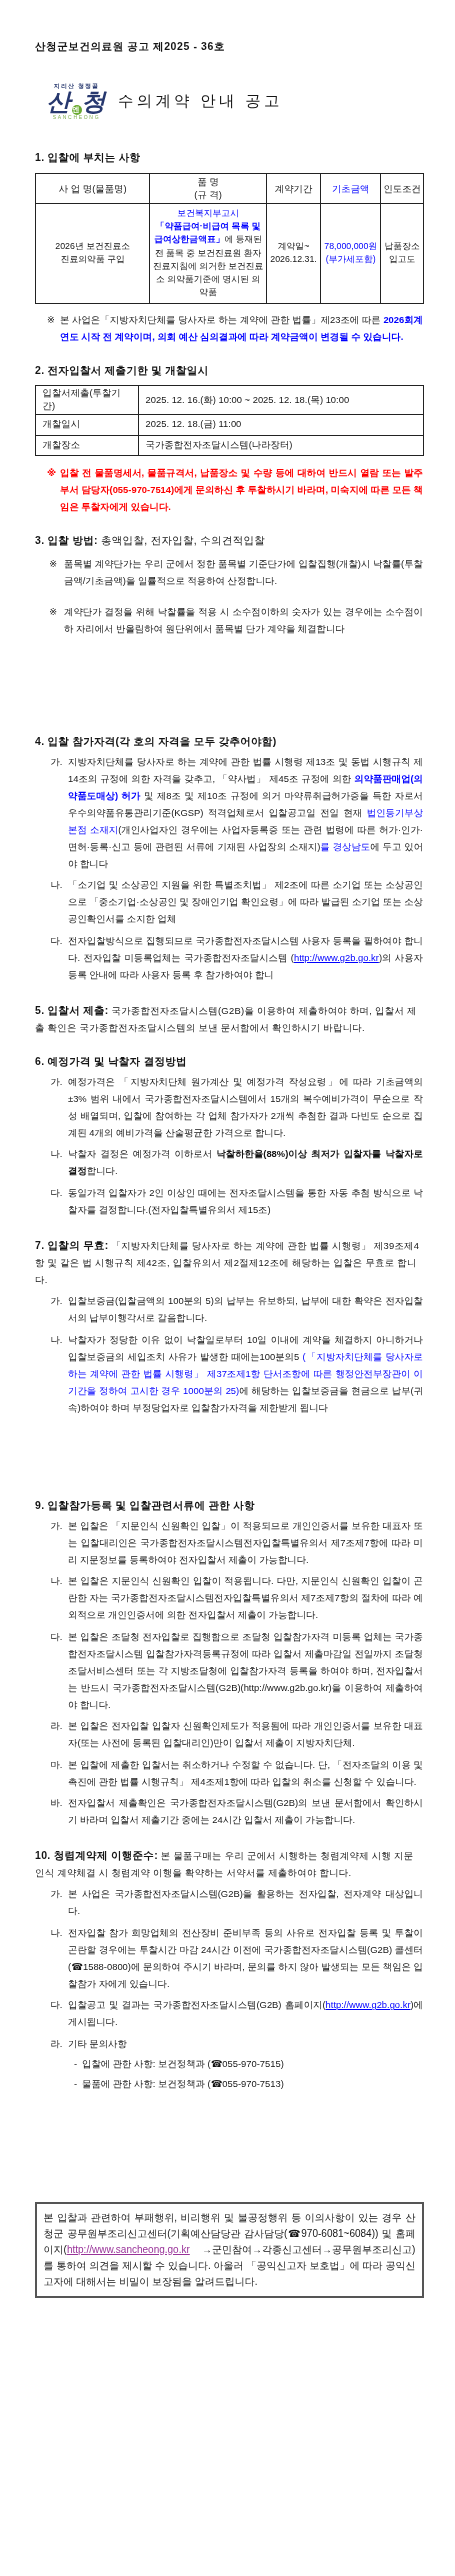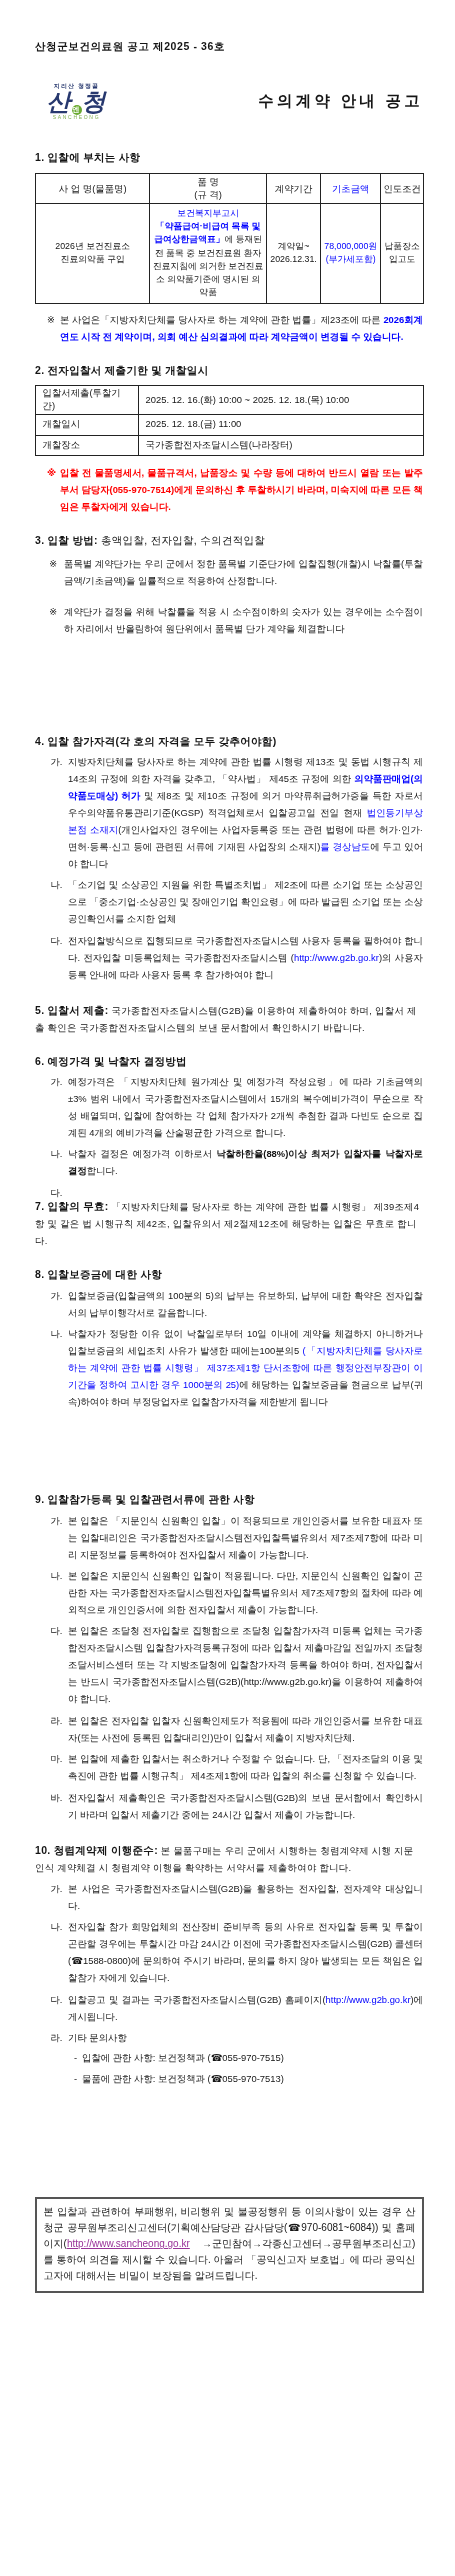--- a/index.html
+++ b/index.html
@@ -17,39 +17,39 @@
   .notice-no{ margin-top:40px; font-size:10.5px; font-weight:bold; letter-spacing:0.6px; }
   .header-row{ display:flex; align-items:center; margin-top:20px; height:55px; }
   .logo{ width:83px; text-align:center; line-height:1.1; flex:0 0 83px; }
   .logo-tagline{ font-size:6px; color:#27386e; font-weight:bold; letter-spacing:1.1px; }
   .logo-cal{ font-size:24px; font-weight:bold; color:#27386e; font-style:italic;
              font-family:"DejaVu Serif","Liberation Serif",serif; letter-spacing:1.1px; line-height:1.05; }
   .logo-badge{ display:inline-block; font-size:7.2px; color:#fff; background:#6aaa30;
                border-radius:50%; width:10px; height:10px; line-height:10px; font-style:normal;
                vertical-align:-1.1px; font-family:"Liberation Sans",sans-serif; }
   .logo-eng{ font-size:5px; color:#7fae4e; letter-spacing:1.7px; }
-  .doc-title{ flex:1; text-align:right; font-size:15.4px; font-weight:bold; letter-spacing:3.3px; }
+  .doc-title{ flex:1; text-align:left; font-size:15.4px; font-weight:normal; letter-spacing:3.3px; }
 
   
   .sec{ font-size:10.5px; font-weight:bold; letter-spacing:0.3px; }
   .sec .normal{ font-weight:normal; }
   .item{ position:relative; padding-left:33px; font-size:9.4px; line-height:17px;
          text-align:justify; margin-top:4.4px; }
   .item .lbl{ position:absolute; left:15.4px; top:0; }
   .note{ position:relative; padding-left:29px; font-size:9.4px; line-height:17px;
          text-align:justify; margin-top:7.7px; }
   .note .lbl{ position:absolute; left:14.3px; top:0; }
   .subitem{ position:relative; padding-left:47px; font-size:9.4px; line-height:17px; margin-top:3.3px; }
   .subitem .lbl{ position:absolute; left:39px; top:0; }
 
   .blue{ color:#0000ff; }
   .bluebold{ color:#0000ff; font-weight:bold; }
   .red{ color:#ff0000; font-weight:bold; }
   .bold{ font-weight:bold; }
-  a.lnk, .lnk{ color:#0000ff; cursor:pointer; }
+  a.lnk, .lnk{ color:#0000ff; text-decoration:underline; cursor:pointer; }
   .lnk-purple{ color:#993399; text-decoration:underline; cursor:pointer; }
 
   
   .t1{ width:389px; border-collapse:collapse; margin-top:7.7px; table-layout:fixed; }
   .t1 th,.t1 td{ border:0.6px solid #222; text-align:center; vertical-align:middle; }
   .t1{ border:1.1px solid #222;padding-left:27px; }
   .t1 thead th{ font-size:9.4px; font-weight:normal; height:30px; line-height:13.2px;
                 border-bottom:1.7px double #222; }
   .t1 tbody td{ font-size:8.8px; line-height:13.2px; height:88px; padding:3.3px 2.2px; }
   .c-name{ width:29.5%; } .c-spec{ width:30%; } .c-period{ width:14%; }
@@ -198,28 +198,27 @@
     </div>
 
     <div class="sec mt-sec">6. 예정가격 및 낙찰자 결정방법</div>
     <div class="item">
       <span class="lbl">가.</span><span>예정가격은 「지방자치단체 원가계산 및 예정가격 작성요령」에 따라 기초금액의 ±3% 범위 내에서 국가종합전자조달시스템에서 15개의 복수예비가격이 무순으로 작성 배열되며, 입찰에 참여하는 각 업체 참가자가 2개씩 추첨한 결과 다빈도 순으로 집계된 4개의 예비가격을 산술평균한 가격으로 합니다.</span>
     </div>
     <div class="item">
       <span class="lbl">나.</span><span>낙찰자 결정은 예정가격 이하로서 </span><span class="bold">낙찰하한율(88%)이상 최저가 입찰자를 낙찰자로 결정</span><span>합니다.</span>
     </div>
     <div class="item">
-      <span class="lbl">다.</span>
+      <span class="lbl">다.</span><span>동일가격 입찰자가 2인 이상인 때에는 전자조달시스템을 통한 자동 추첨 방식으로 낙찰자를 결정합니다.(전자입찰특별유의서 제15조)</span>
     </div>
 
     <div class="sec mt-sec" style="font-weight:normal; line-height:17px;">
       <span class="bold">7. 입찰의 무효:</span><span style="font-size:9.4px;"> 「지방자치단체를 당사자로 하는 계약에 관한 법률 시행령」 제39조제4항 및 같은 법 시행규칙 제42조, 입찰유의서 제2절제12조에 해당하는 입찰은 무효로 합니다.</span>
     </div>
 
-    <div class="sec mt-sec">8. 입찰보증금에 대한 사항</div>
     <div class="item">
       <span class="lbl">가.</span><span>입찰보증금(입찰금액의 100분의 5)의 납부는 유보하되, 납부에 대한 확약은 전자입찰서의 납부이행각서로 갈음합니다.</span>
     </div>
     <div class="item">
       <span class="lbl">나.</span><span>낙찰자가 정당한 이유 없이 낙찰일로부터 10일 이내에 계약을 체결하지 아니하거나 입찰보증금의 세입조치 사유가 발생한 때에는100분의5 </span><span class="blue">(「지방자치단체를 당사자로 하는 계약에 관한 법률 시행령」 제37조제1항 단서조항에 따른 행정안전부장관이 이 기간을 정하여 고시한 경우 1000분의 25)</span><span>에 해당하는 입찰보증금을 현금으로 납부(귀속)하여야 하며 부정당업자로 입찰참가자격을 제한받게 됩니다</span>
     </div>
 
     <div class="gap-pagebreak2"></div>
 
     <div class="sec">9. 입찰참가등록 및 입찰관련서류에 관한 사항</div>

